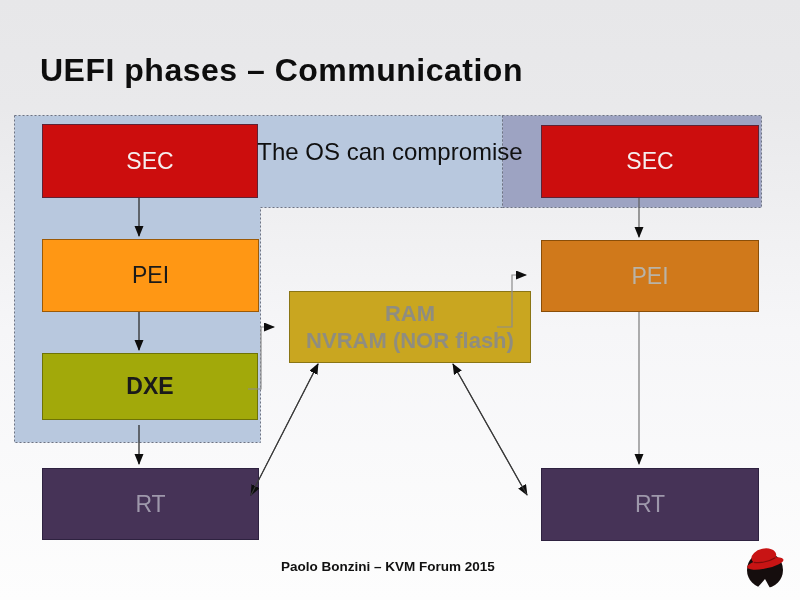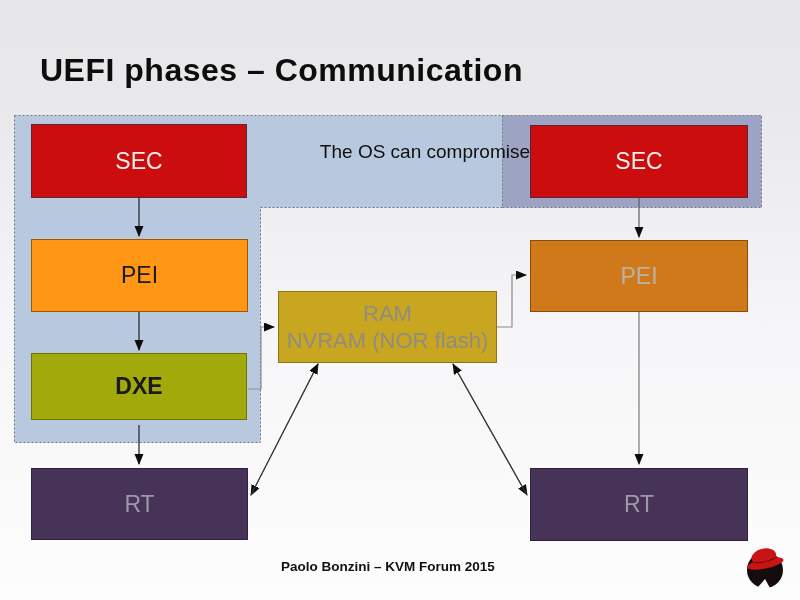--- a/index.html
+++ b/index.html
@@ -9,36 +9,36 @@
     font-family:"Liberation Sans",sans-serif;
   }
   .layer{position:absolute;left:0;top:0;width:800px;height:600px;pointer-events:none;}
   .title{
     position:absolute;left:40px;top:52px;width:720px;
     font-size:32px;font-weight:bold;color:#0d0d0d;letter-spacing:0.5px;
   }
   .box{
     position:absolute;display:flex;align-items:center;justify-content:center;
     font-size:23px;border:1px solid;
-    box-sizing:border-box;text-align:right;
+    box-sizing:border-box;text-align:right;margin-left:11px;
   }
   .box-sec-left  {left:31px; top:124px;width:216px;height:74px;background:#cc0d0d;border-color:#5f2335;color:#f5efef;}
   .box-pei-left  {left:31px; top:239px;width:217px;height:73px;background:#ff9714;border-color:#9c5a06;color:#1a1a1a;}
   .box-dxe       {left:31px; top:353px;width:216px;height:67px;background:#a2a90a;border-color:#6e7306;color:#1a1a1a;font-weight:bold;}
   .box-rt-left   {left:31px; top:468px;width:217px;height:72px;background:#463357;border-color:#2e2240;color:#9e98ab;}
   .box-sec-right {left:530px;top:125px;width:218px;height:73px;background:#cc0d0d;border-color:#5f2335;color:#f5efef;}
   .box-pei-right {left:530px;top:240px;width:218px;height:72px;background:#d0791b;border-color:#8a4e08;color:#b9b3a7;}
   .box-rt-right  {left:530px;top:468px;width:218px;height:73px;background:#463357;border-color:#2e2240;color:#9e98ab;}
   .box-ram{
-    left:278px;top:291px;width:219px;height:72px;background:#c9a620;border-color:#8a7514;
-    color:#8f8d80;flex-direction:column;font-size:22px;line-height:27px;
+    left:278px;top:291px;width:242px;height:72px;background:#c9a620;border-color:#8a7514;
+    color:#8f8d80;flex-direction:column;font-size:22px;line-height:27px;font-weight:bold;
   }
   .callout{
     position:absolute;left:250px;top:136px;width:280px;
-    font-size:19px;line-height:31px;color:#101010;text-align:right;
+    font-size:24px;line-height:31px;color:#101010;text-align:center;
   }
   .footer{
     position:absolute;left:0;top:559px;width:776px;text-align:center;
     font-size:13.5px;font-weight:bold;color:#111;
   }
   .logo{position:absolute;left:740px;top:543px;width:52px;height:50px;}
 </style>
 </head>
 <body>
 

